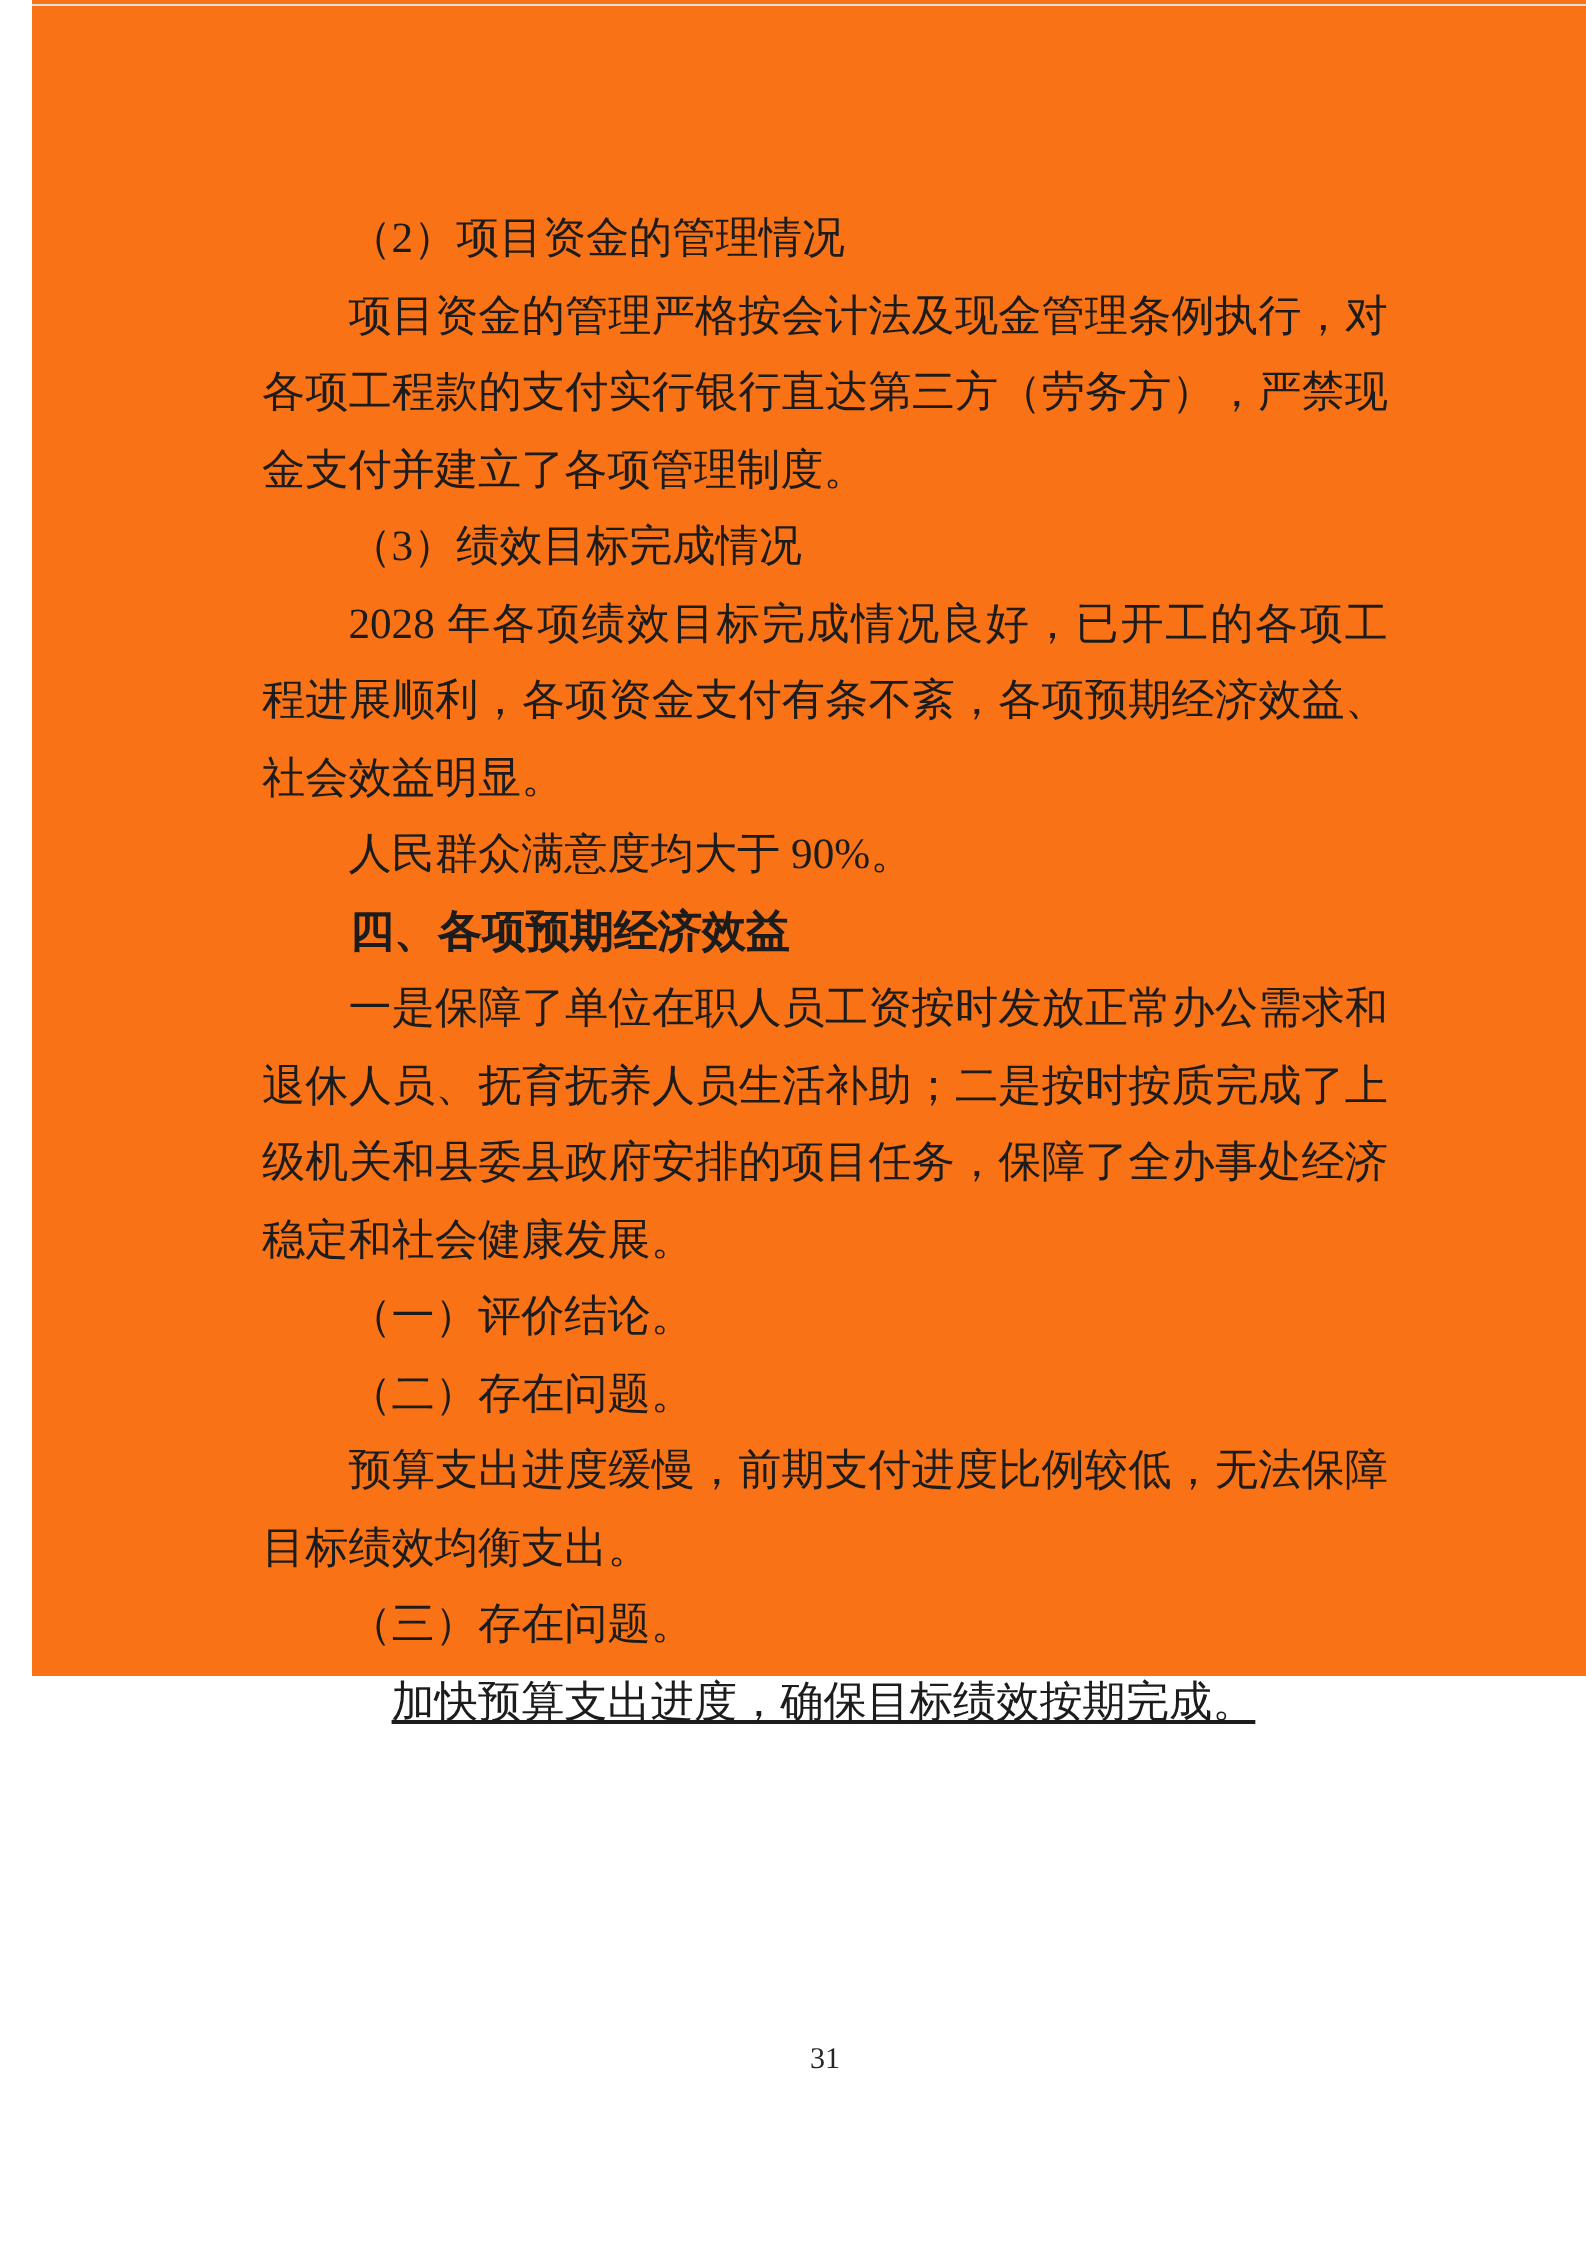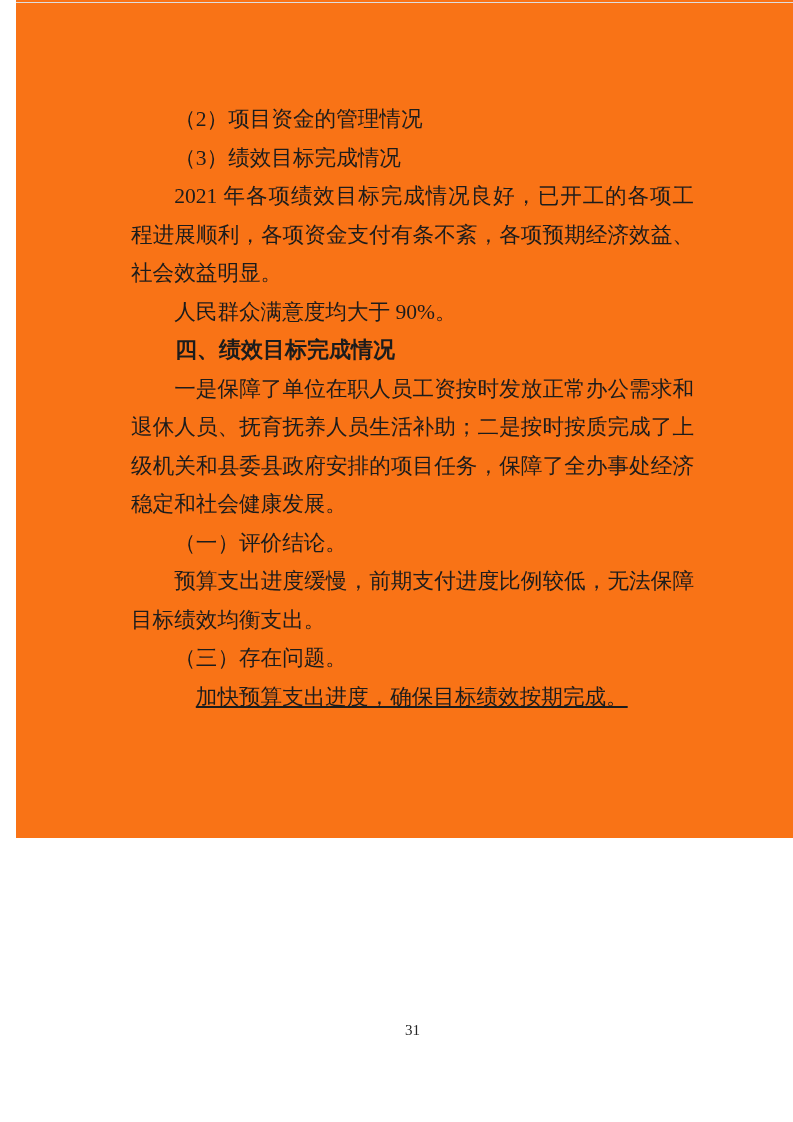--- a/index.html
+++ b/index.html
@@ -67,25 +67,27 @@
   }
 </style>
 </head>
 <body>
 
 <div class="page">
   <div class="page-top-edge"></div>
 
   <div class="content">
     <p>（2）项目资金的管理情况</p>
+    <p>项目资金的管理严格按会计法及现金管理条例执行，对各项工程款的支付实行银行直达第三方（劳务方），严禁现金支付并建立了各项管理制度。</p>
     <p>（3）绩效目标完成情况</p>
-    <p>2021 年各项绩效目标完成情况良好，已开工的各项工程进展顺利，各项资金支付有条不紊，各项预期经济效益、社会效益明显。</p>
+    <p>2028 年各项绩效目标完成情况良好，已开工的各项工程进展顺利，各项资金支付有条不紊，各项预期经济效益、社会效益明显。</p>
     <p>人民群众满意度均大于 90%。</p>
-    <p class="heading">四、绩效目标完成情况</p>
+    <p class="heading">四、各项预期经济效益</p>
     <p>一是保障了单位在职人员工资按时发放正常办公需求和退休人员、抚育抚养人员生活补助；二是按时按质完成了上级机关和县委县政府安排的项目任务，保障了全办事处经济稳定和社会健康发展。</p>
     <p>（一）评价结论。</p>
+    <p>（二）存在问题。</p>
     <p>预算支出进度缓慢，前期支付进度比例较低，无法保障目标绩效均衡支出。</p>
     <p>（三）存在问题。</p>
     <p class="indent-3">加快预算支出进度，确保目标绩效按期完成。</p>
   </div>
 
   <div class="page-number">31</div>
 </div>
 
 </body></html>

